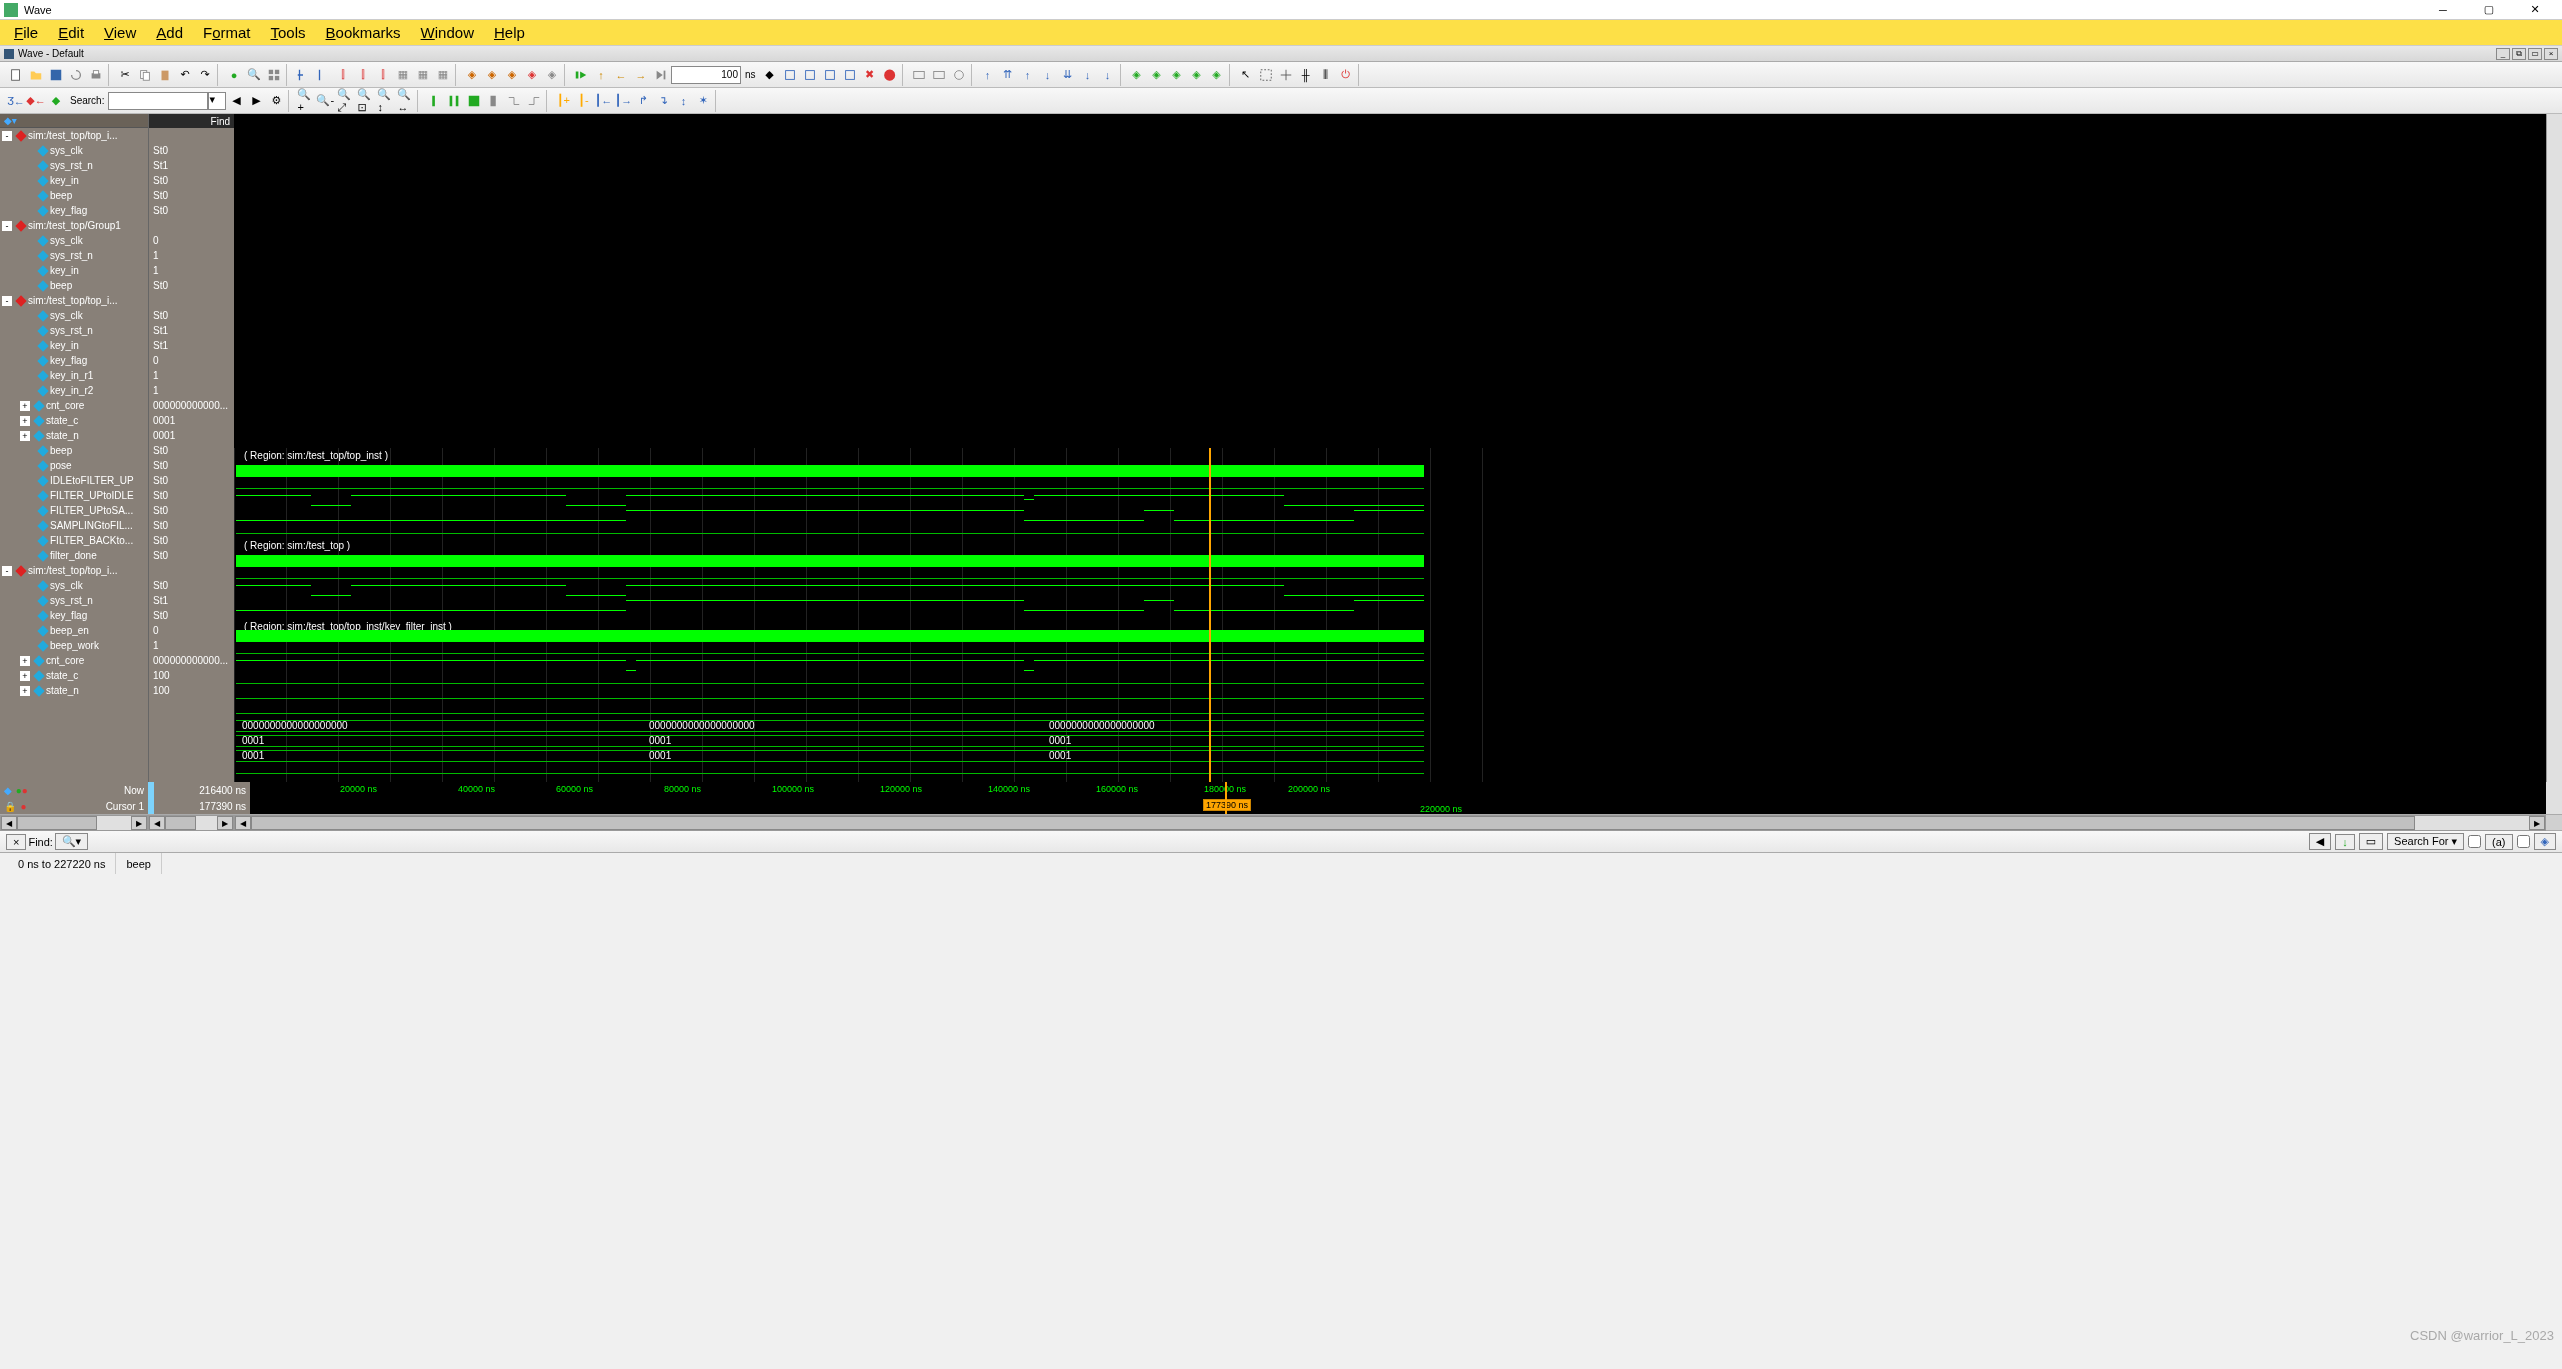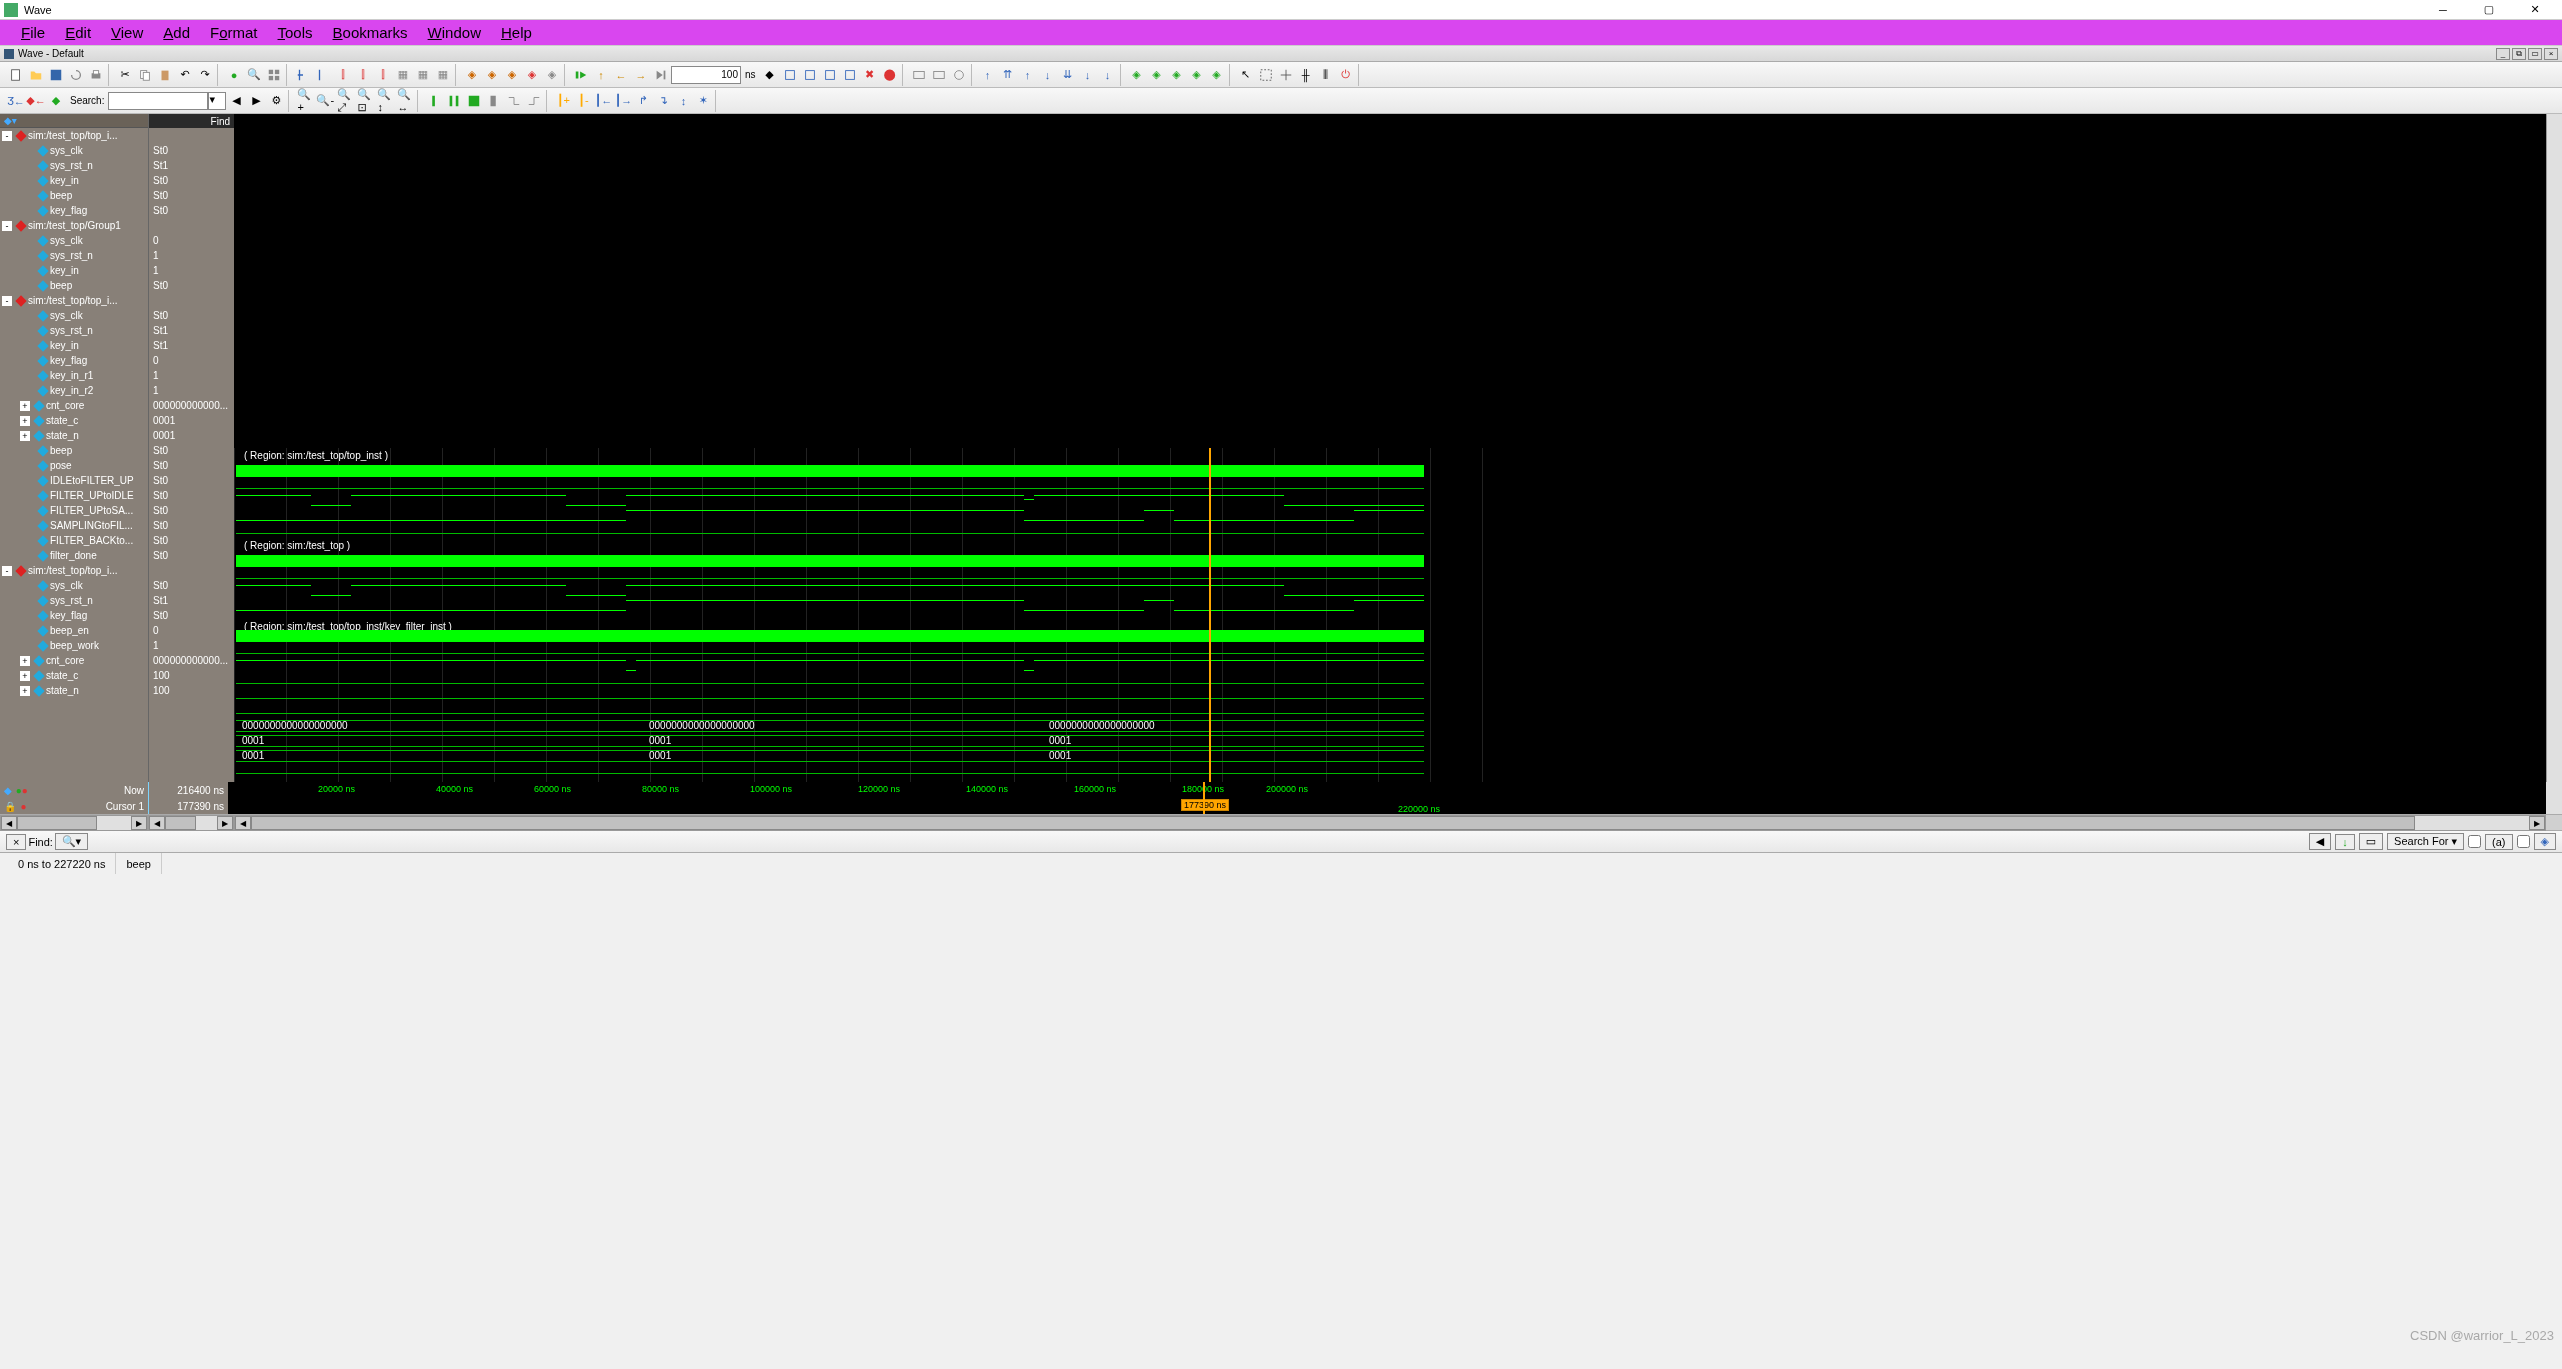--- a/index.html
+++ b/index.html
@@ -3,21 +3,21 @@
 <meta charset="utf-8">
 <style>
   * { box-sizing: border-box; margin: 0; padding: 0; }
   body { font-family: Tahoma, Arial, sans-serif; font-size: 11px; background: #f0f0f0; width: 2562px; height: 1369px; overflow: hidden; }
   
   .titlebar { background: #fff; height: 20px; display: flex; align-items: center; padding: 0 4px; border-bottom: 1px solid #ccc; }
   .titlebar .icon { width: 14px; height: 14px; background: #4a6; margin-right: 6px; }
   .titlebar .spacer { flex: 1; }
   .titlebar .winbtn { width: 46px; height: 18px; display: flex; align-items: center; justify-content: center; cursor: pointer; }
   
-  .menubar { background: #d946ef; height: 26px; display: flex; align-items: center; padding: 0 11px; border-bottom: 1px solid #ccc; font-size: 15px; }
+  .menubar { background: #fde047; height: 26px; display: flex; align-items: center; padding: 0 4px; border-bottom: 1px solid #ccc; font-size: 15px; }
   .menubar .menuitem { padding: 2px 10px; cursor: pointer; }
   .menubar .menuitem .u { text-decoration: underline; }
   
   .subheader { background: linear-gradient(#e8e8e8,#d8d8d8); height: 16px; display: flex; align-items: center; padding: 0 4px; border-bottom: 1px solid #aaa; font-size: 10px; }
   .subheader .icon { width: 10px; height: 10px; background: #357; margin-right: 4px; }
   .subheader .spacer { flex: 1; }
   .subheader .sbtn { width: 14px; height: 12px; margin-left: 2px; border: 1px solid #888; background: #ddd; cursor: pointer; display: flex; align-items: center; justify-content: center; font-size: 8px; }
   
   .toolbar-row { background: linear-gradient(#f8f8f8,#e8e8e8); height: 26px; display: flex; align-items: center; padding: 0 4px; border-bottom: 1px solid #bbb; }
   .tbgroup { display: flex; align-items: center; height: 22px; padding: 0 2px; border-right: 1px solid #bbb; margin-right: 4px; }
@@ -49,21 +49,21 @@
   .gridline { position: absolute; top: 0; bottom: 0; width: 1px; background: #222; }
   .region-label { position: absolute; left: 10px; color: #fff; font-size: 10px; height: 15px; display: flex; align-items: center; }
   .green-band { position: absolute; left: 2px; width: 1188px; height: 12px; background: #0f0; }
   .green-wire { position: absolute; left: 2px; width: 1188px; height: 1px; background: #0b0; }
   .green-seg { position: absolute; height: 10px; border-top: 1px solid #0f0; }
   .bus-label { position: absolute; color: #fff; font-size: 10px; }
   .cursor-line { position: absolute; top: 0; bottom: 0; width: 2px; background: #ffa500; z-index: 5; }
   
   .bottom-panel { display: flex; background: #888078; height: 32px; }
   .bp-sigcol { width: 148px; }
-  .bp-msgcol { width: 80px; border-left: 1px solid #7dd3fc; }
+  .bp-msgcol { width: 102px; border-left: 6px solid #7dd3fc; }
   .bp-wave { flex: 1; background: #000; position: relative; }
   .bp-row { height: 16px; display: flex; align-items: center; padding: 0 4px; color: #fff; font-size: 10px; }
   .time-ruler { position: absolute; inset: 0; display: flex; }
   .time-tick { position: absolute; font-size: 9px; color: #0f0; top: 2px; }
   .cursor-readout { position: absolute; font-size: 9px; color: #000; background: #ffa500; border: 1px solid #cc8400; padding: 0 2px; top: 17px; }
   
   .hscroll-row { display: flex; height: 16px; background: #e8e8e8; border-top: 1px solid #aaa; }
   .hscroll { height: 16px; background: #e0e0e0; border: 1px solid #999; display: flex; }
   .hscroll .arrow { width: 16px; background: #d0d0d0; border: 1px solid #888; cursor: pointer; display: flex; align-items: center; justify-content: center; font-size: 8px; }
   .hscroll .track { flex: 1; position: relative; }

